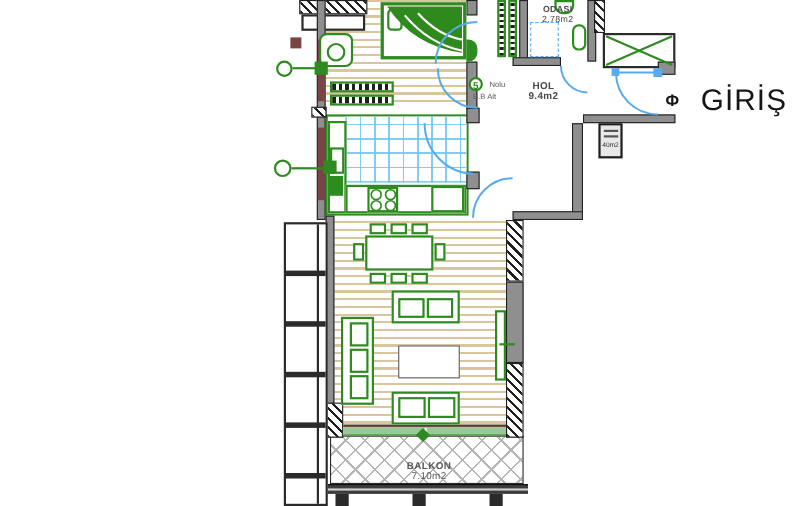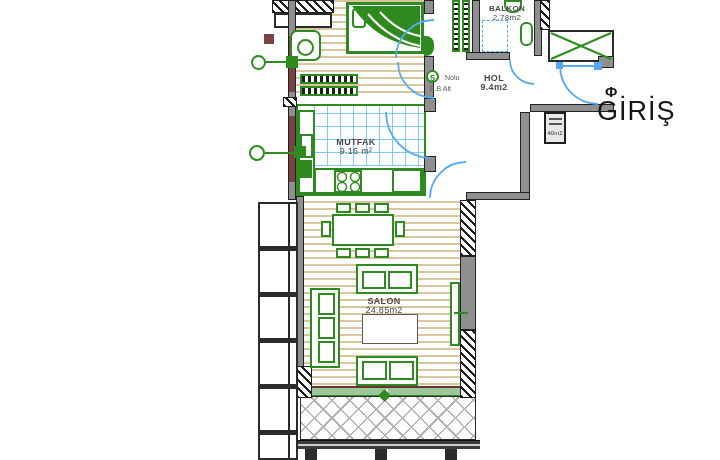--- a/index.html
+++ b/index.html
@@ -191,45 +191,41 @@
       <line x1="560" y1="66" x2="598" y2="66"></line>
       <path d="M 560 66 A 38 38 0 0 0 598 104"></path>
     </g>
     <rect x="594" y="62" width="8" height="8" fill="#56aaf0"></rect>
     <rect x="556" y="62" width="7" height="7" fill="#56aaf0"></rect>
 
     <rect x="380" y="391" width="9" height="9" fill="#2e8b1f" transform="rotate(45 384.5 395.5)"></rect>
   </svg>
 
 
-  <div class="abs rlabel" style="left:316px;top:138px;width:80px;">
-    <div>MUTFAK</div>
-    <div style="font-weight:normal;">9.16 m²</div>
-  </div>
 
   <div class="abs rlabel" style="left:466px;top:74px;width:56px;font-weight:bold;">
     <div>HOL</div>
     <div>9.4m2</div>
   </div>
 
   <div class="abs rlabel" style="left:480px;top:4px;width:54px;font-size:8px;">
+    <div>ODASI</div>
+    <div style="font-weight:normal;">2.78m2</div>
+  </div>
+
+
+  <div class="abs rlabel" style="left:350px;top:419px;width:80px;color:#5a5a5a;">
     <div>BALKON</div>
-    <div style="font-weight:normal;">2.78m2</div>
-  </div>
-
-  <div class="abs rlabel" style="left:344px;top:297px;width:80px;">
-    <div>SALON</div>
-    <div style="font-weight:normal;">24.85m2</div>
-  </div>
-
+    <div style="font-weight:normal;">7.10m2</div>
+  </div>
 
   <div class="abs" style="left:426px;top:70px;width:46px;height:26px;">
     <div class="abs marker unitnum" style="left:0;top:0;width:13px;height:13px;">
       <span>5</span>
     </div>
     <div class="abs unit" style="left:19px;top:4px;">Nolu</div>
     <div class="abs unit" style="left:4px;top:15px;">B.B Alt</div>
   </div>
 
   <div class="abs dsym" style="left:605px;top:83px;">Φ</div>
-  <div class="abs giris" style="left:597px;top:76px;margin-top:20px;">GİRİŞ</div>
+  <div class="abs giris" style="left:637px;top:76px;">GİRİŞ</div>
 
 </div>
 
 </body></html>

